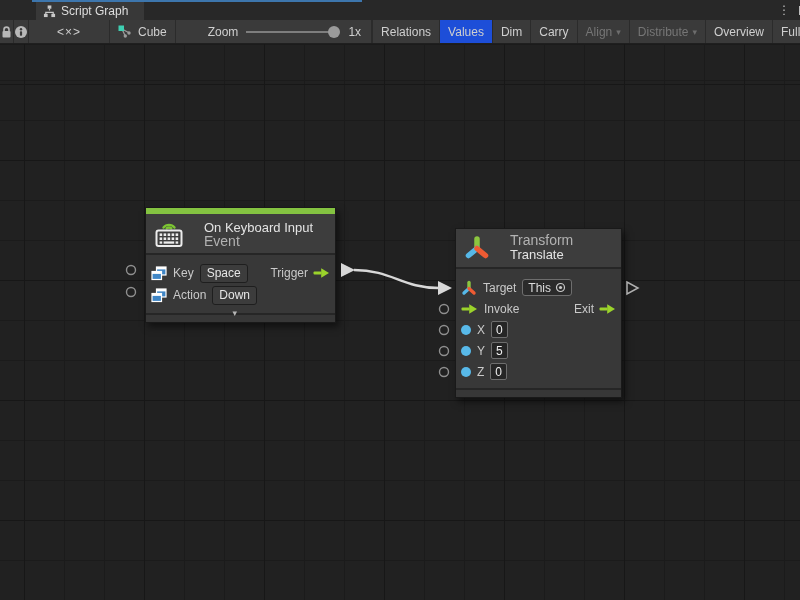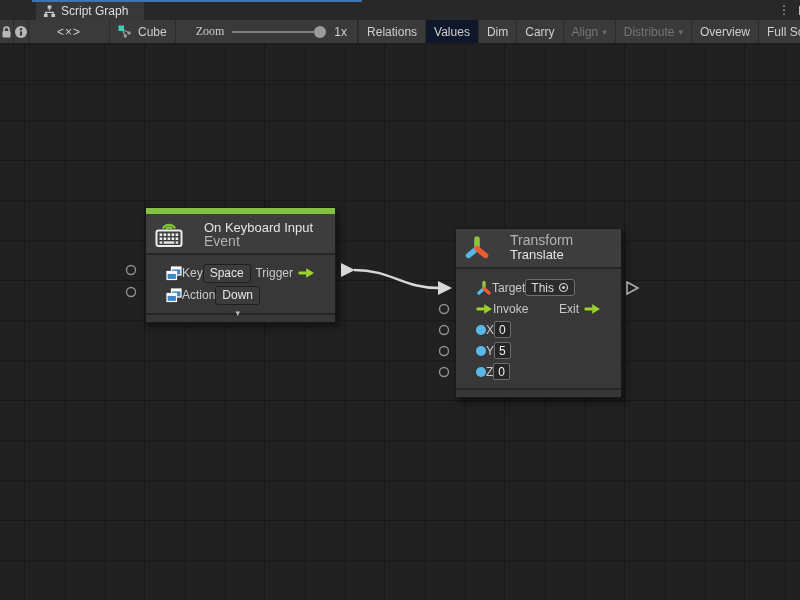--- a/index.html
+++ b/index.html
@@ -14,21 +14,21 @@
   .winctl { position:absolute; right:4px; top:0; height:20px; display:flex; align-items:center; gap:9px; color:#bdbdbd; }
   .winctl .glyph { font-size:12px; line-height:20px; cursor:default; }
   .maxbox { width:10px; height:9px; border:1px solid #bdbdbd; border-top:2px solid #bdbdbd; }
 
   
   .toolbar { position:absolute; left:0; top:20px; width:800px; height:24px; background:#3a3a3a;
              border-bottom:1px solid #1f1f1f; display:flex; align-items:stretch; color:#cfcfcf; font-size:12px; }
   .tseg { display:flex; align-items:center; justify-content:center; border-right:1px solid #2b2b2b; padding:0 8px; }
   .tseg.icon-only { width:30px; padding:0; }
   .tbtn-right { display:flex; align-items:center; justify-content:flex-start; padding:0 8px; border-left:1px solid #2b2b2b; white-space:nowrap; }
-  .tbtn-right.on { background:#0f172a; }
+  .tbtn-right.on { background:#1d4ed8; }
   .tbtn-right.disabled { color:#767676; }
   .caret { font-size:9px; margin-left:4px; color:#9a9a9a; }
   .disabled .caret { color:#6d6d6d; }
   .code-glyph { letter-spacing:1px; color:#cfcfcf; width:64px; text-align:center; }
   .zoomwrap { display:flex; align-items:center; gap:8px; padding:0 10px; border-right:1px solid #2b2b2b; }
   .slider { position:relative; width:94px; height:12px; }
   .slider .track { position:absolute; left:0; right:8px; top:5px; height:2px; background:#7e7e7e; }
   .slider .knob { position:absolute; right:0; top:0; width:12px; height:12px; border-radius:50%; background:#9b9b9b; }
   .spacer { flex:1; border:none; }
 
@@ -42,21 +42,21 @@
     background-position: 24px 0, 0 116px, 24px 0, 0 36px; }
 
   
   .node { position:absolute; border:1px solid #191919; box-shadow:3px 4px 7px rgba(0,0,0,.5); z-index:2; }
   .node-head { background:#3d3d3d; display:flex; align-items:center; gap:20px; padding:0 8px; }
   .node-body { background:#383838; border-top:2px solid #262626; }
   .node-foot { background:#373737; border-top:2px solid #262626; height:9px; }
   .accent-bar { height:6px; background:#84c341; }
   .ttl { color:#e3e3e3; font-size:13px; line-height:15px; }
   .sub { color:#b2b2b2; font-size:14px; line-height:13px; }
-  .row { display:flex; align-items:center; padding:0 20px; }
+  .row { display:flex; align-items:center; gap:6px; padding:0 5px; }
   .plabel { color:#c9c9c9; font-size:12px; }
   .select { display:flex; align-items:center; gap:6px; background:#3c3c3c; border:1px solid #1e1e1e;
             border-radius:3px; padding:1px 6px; color:#e6e6e6; font-size:12px; height:19px;flex-direction:column; }
   .select .caret { margin-left:0; color:#b5b5b5; }
   .valbox { background:#262626; border:1px solid #6e6e6e; border-radius:2px; min-width:15px; height:17px;
             padding:0 4px; color:#eee; font-size:12px; display:flex; align-items:center; justify-content:center; }
   .chip { display:flex; align-items:center; gap:4px; background:#2b2b2b; border:1px solid #6e6e6e;
           border-radius:3px; padding:0 5px; height:17px; color:#ddd; font-size:12px; }
   .dot { width:10px; height:10px; border-radius:50%; background:#58b9e9; flex:0 0 auto; }
   .push { margin-left:auto; display:flex; align-items:center; gap:5px;justify-content:center; }
@@ -119,21 +119,21 @@
     <svg width="14" height="13" viewBox="0 0 14 13">
       <line x1="4" y1="4" x2="10.5" y2="7.5" stroke="#9a9a9a" stroke-width="1.3"></line>
       <line x1="4" y1="4" x2="7" y2="10.5" stroke="#9a9a9a" stroke-width="1.3"></line>
       <circle cx="11" cy="8" r="1.7" fill="#9a9a9a"></circle>
       <circle cx="7.3" cy="11" r="1.7" fill="#9a9a9a"></circle>
       <rect x="0.5" y="0.5" width="5.5" height="5.5" fill="#3ecfb2"></rect>
     </svg>
     <span>Cube</span>
   </div>
   <div class="zoomwrap">
-    <span style="margin-left:10px;font-family:Liberation Serif, serif;">Zoom</span>
+    <span style="margin-left:22px;">Zoom</span>
     <div class="slider">
       <div class="track"></div>
       <div class="knob"></div>
     </div>
     <span>1x</span>
   </div>
   <div class="spacer"></div>
   <div class="tbtn-right">
       <span>Relations</span>
     </div>

